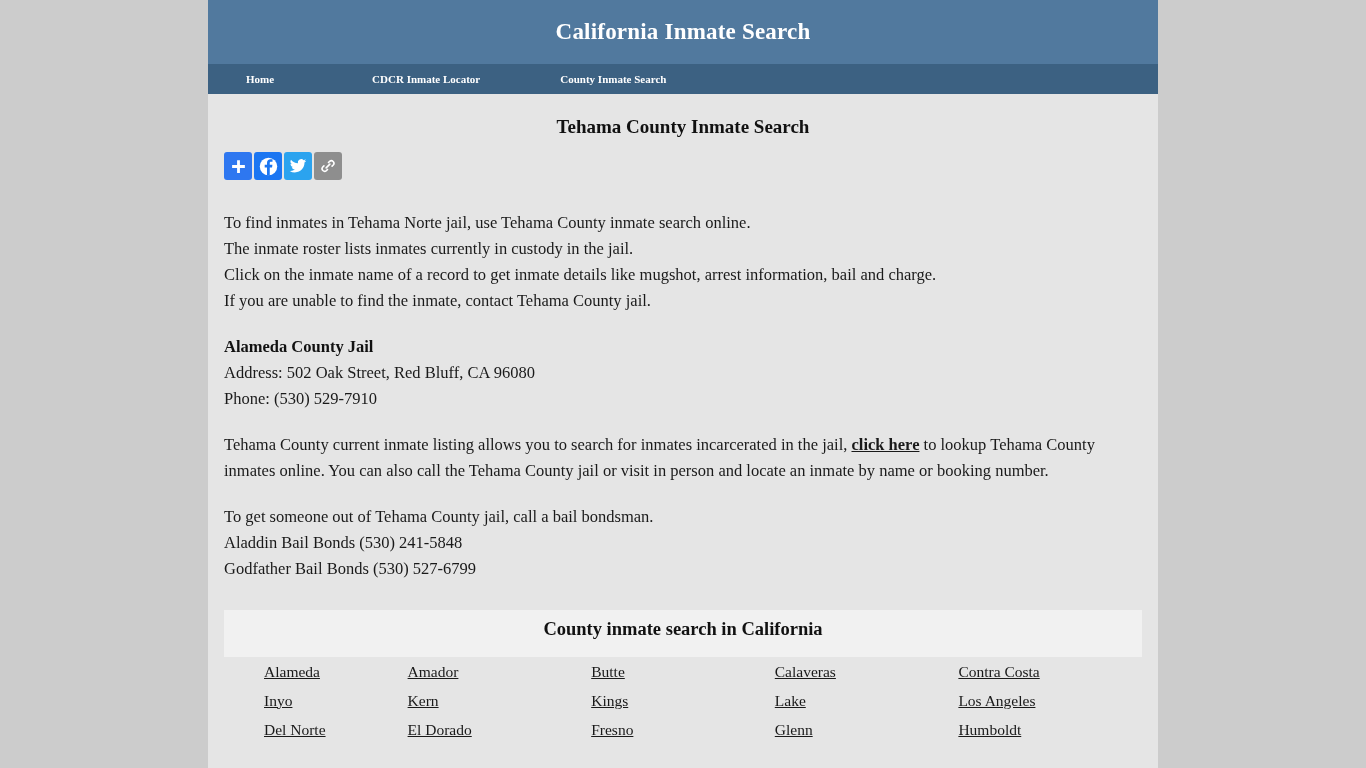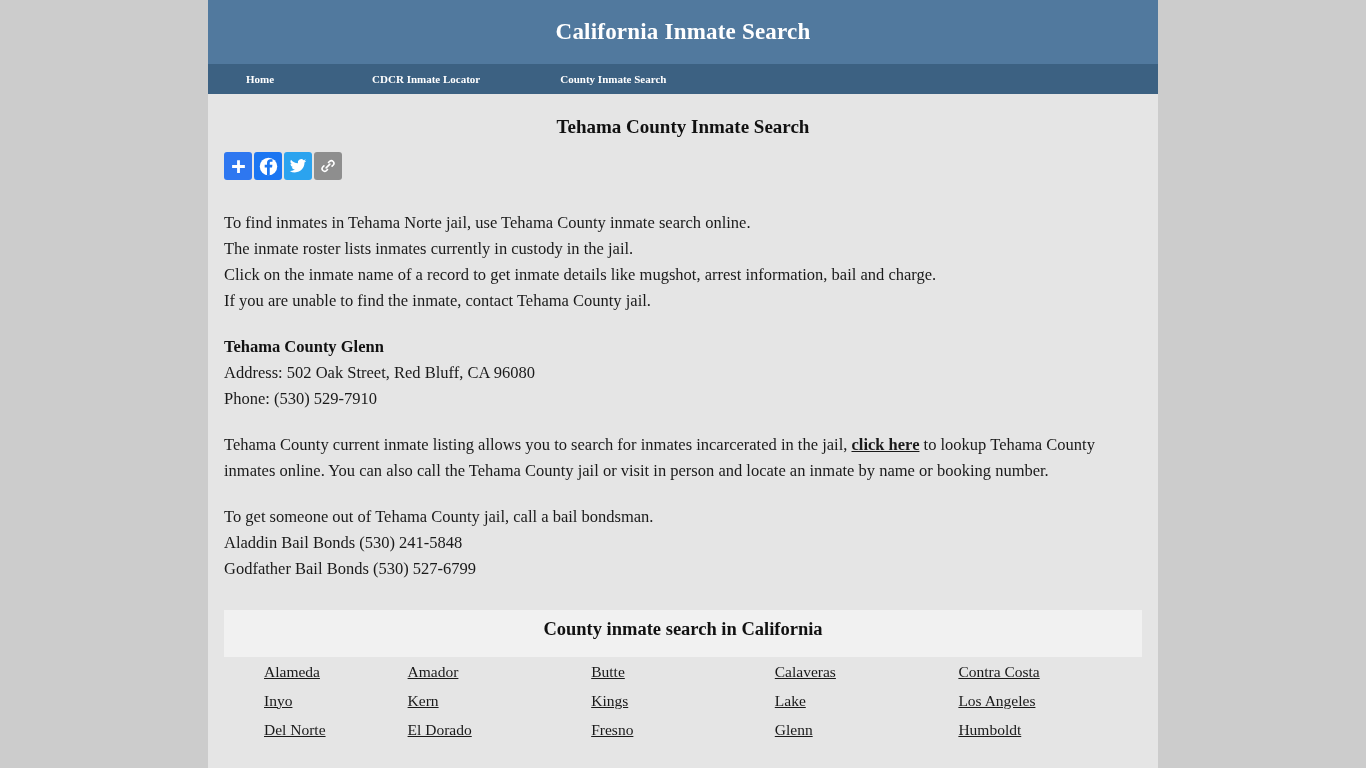--- a/index.html
+++ b/index.html
@@ -210,21 +210,21 @@
     </div>
 
     <div class="info-block">
       <p class="info-line">To find inmates in Tehama Norte jail, use Tehama County inmate search online.</p>
       <p class="info-line">The inmate roster lists inmates currently in custody in the jail.</p>
       <p class="info-line">Click on the inmate name of a record to get inmate details like mugshot, arrest information, bail and charge.</p>
       <p class="info-line">If you are unable to find the inmate, contact Tehama County jail.</p>
     </div>
 
     <div class="jail-block">
-      <p class="jail-name">Tehama County Glenn</p>
+      <p class="jail-name">Alameda County Jail</p>
       <p class="info-line">Address: 502 Oak Street, Red Bluff, CA 96080</p>
       <p class="info-line">Phone: (530) 529-7910</p>
     </div>
 
     <div class="para-block">
       <p class="para"><span>Tehama County current inmate listing allows you to search for inmates incarcerated in the jail, </span><a class="inline-link" href="#">click here</a><span> to lookup Tehama County inmates online. You can also call the Tehama County jail or visit in person and locate an inmate by name or booking number.</span></p>
     </div>
 
     <div class="bail-block">
       <p class="info-line">To get someone out of Tehama County jail, call a bail bondsman.</p>

